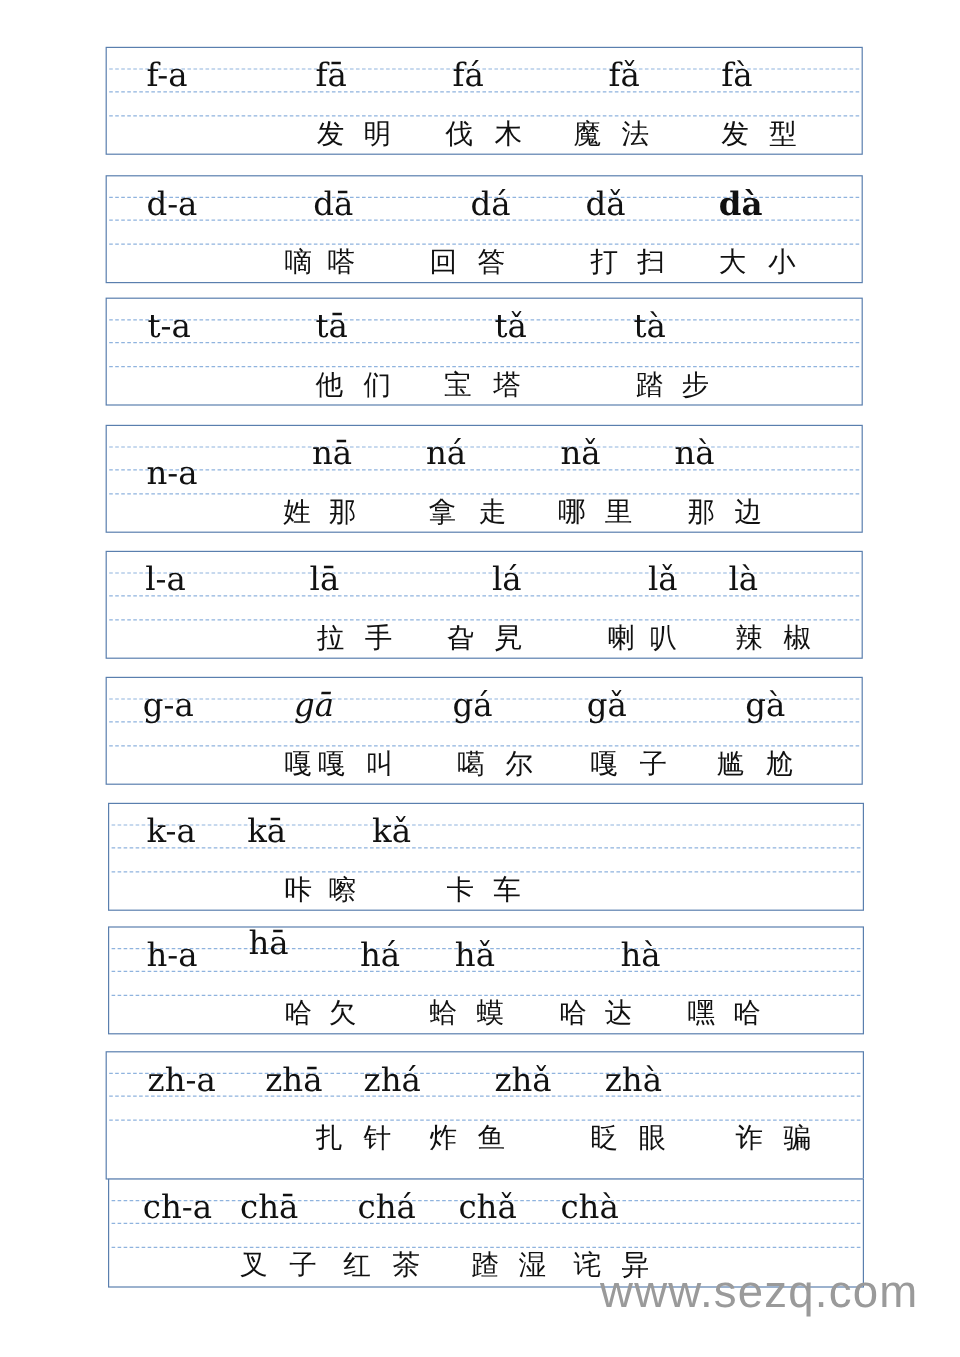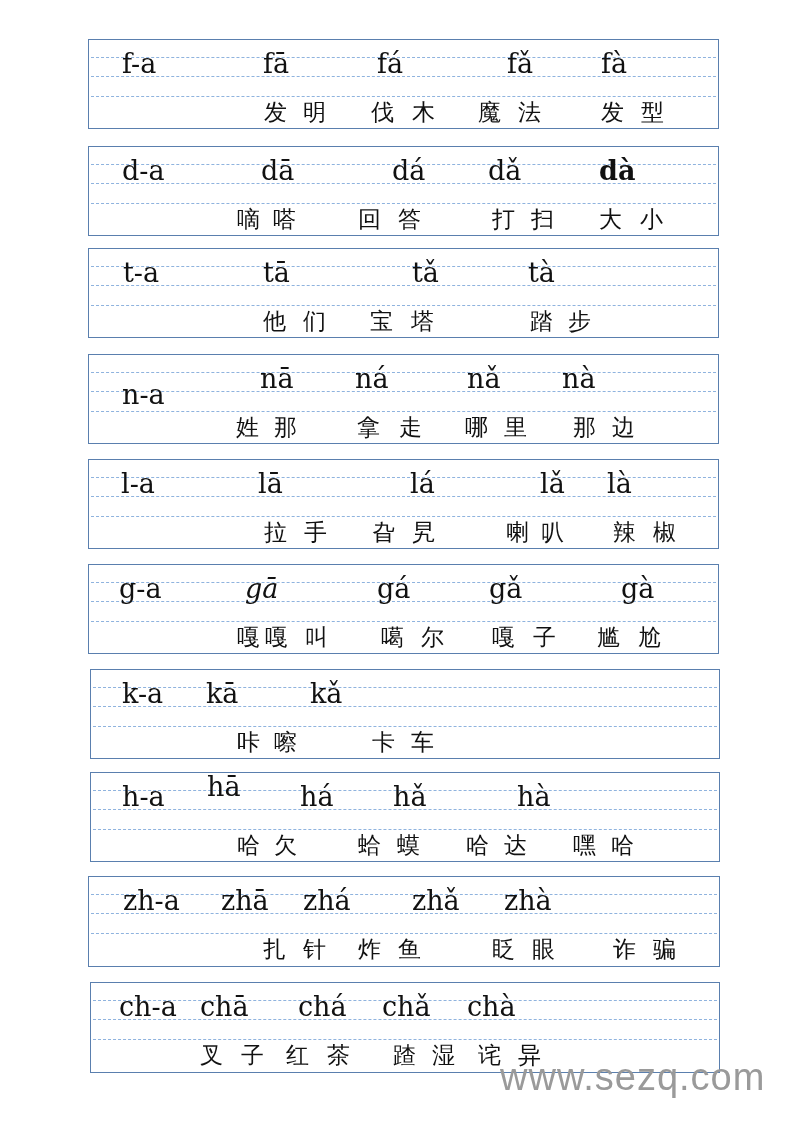--- a/index.html
+++ b/index.html
@@ -136,32 +136,32 @@
       <span class="zh" style="left: 281px; top: 61px;">卡</span>
       <span class="zh" style="left: 320px; top: 61px;">车</span>
     </div>
     <div class="box" style="left: 90px; top: 772px; width: 630px; height: 90px;">
       <div class="dash" style="top: 17px;"></div>
       <div class="dash" style="top: 36px;"></div>
       <div class="dash" style="top: 56px;"></div>
       <span class="py" style="left: 31px; top: 10px;">h-a</span>
       <span class="py" style="left: 116px; top: 0;">hā</span>
       <span class="py" style="left: 209px; top: 10px;">há</span>
-      <span class="py" style="left: 302px; top: 10px;">hǎ</span>
+      <span class="py" style="left: 288px; top: 10px;">hǎ</span>
       <span class="py" style="left: 426px; top: 10px;">hà</span>
       <span class="zh" style="left: 146px; top: 61px;">哈</span>
       <span class="zh" style="left: 183px; top: 61px;">欠</span>
       <span class="zh" style="left: 267px; top: 61px;">蛤</span>
       <span class="zh" style="left: 306px; top: 61px;">蟆</span>
       <span class="zh" style="left: 375px; top: 61px;">哈</span>
       <span class="zh" style="left: 413px; top: 61px;">达</span>
       <span class="zh" style="left: 482px; top: 61px;">嘿</span>
       <span class="zh" style="left: 520px; top: 61px;">哈</span>
     </div>
-    <div class="box" style="left: 88px; top: 876px; width: 632px; height: 91px;">
+    <div class="box" style="left: 88px; top: 876px; width: 632px; height: 107px;">
       <div class="dash" style="top: 17px;"></div>
       <div class="dash" style="top: 36px;"></div>
       <div class="dash" style="top: 56px;"></div>
       <span class="py" style="left: 34px; top: 10px;">zh-a</span>
       <span class="py" style="left: 132px; top: 10px;">zhā</span>
       <span class="py" style="left: 214px; top: 10px;">zhá</span>
       <span class="py" style="left: 323px; top: 10px;">zhǎ</span>
       <span class="py" style="left: 415px; top: 10px;">zhà</span>
       <span class="zh" style="left: 174px; top: 61px;">扎</span>
       <span class="zh" style="left: 214px; top: 61px;">针</span>

